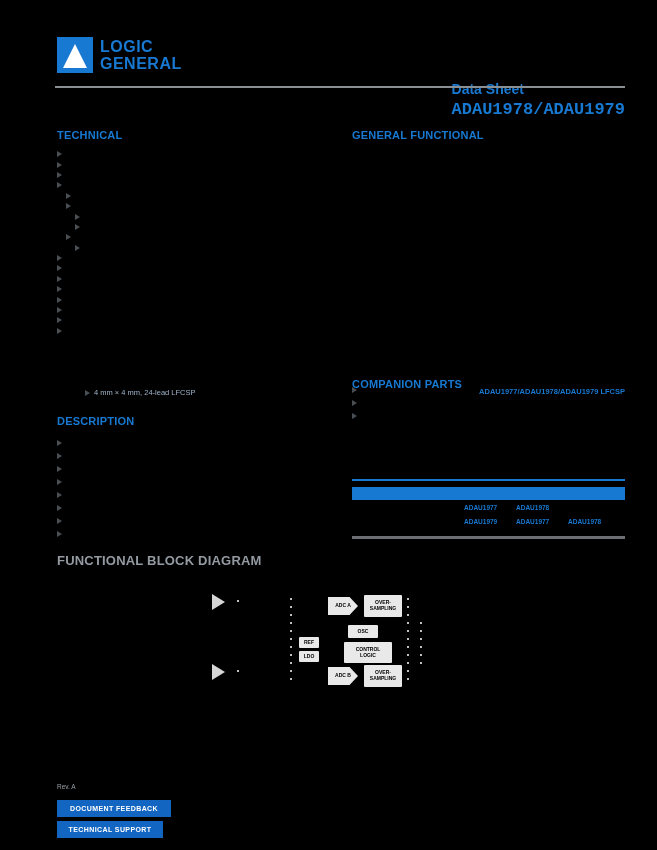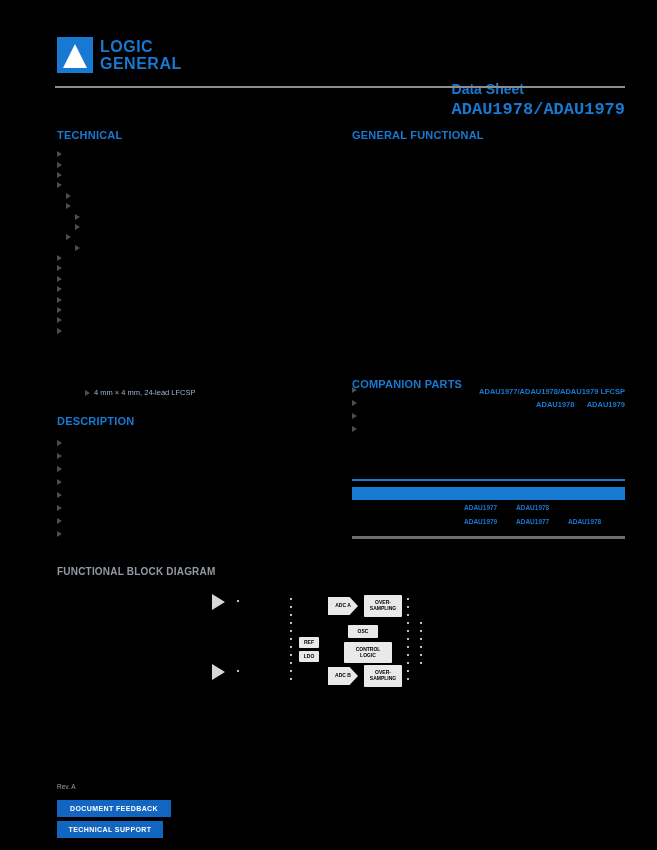--- a/index.html
+++ b/index.html
@@ -12,21 +12,21 @@
   .logo-tri{position:absolute;left:6px;bottom:5px;width:0;height:0;
     border-left:12px solid transparent;border-right:12px solid transparent;border-bottom:24px solid #fff;}
   .brand{margin-left:7px;color:#1879d2;font-weight:800;font-size:16px;line-height:17px;letter-spacing:.5px;margin-top:1px;}
   .doc-meta{position:absolute;right:32px;top:44px;text-align:left;color:#1879d2;font-weight:800;margin-top:36px;}
   .doc-type{font-size:14px;line-height:18px;}
   .part-number{font-size:17px;line-height:18px;margin-top:3px;font-family:Liberation Mono, monospace;}
   .rule{position:absolute;left:55px;right:32px;top:86px;height:2px;background:#8a8f94;}
 
   
   .heading{position:absolute;color:#1879d2;font-weight:800;font-size:11px;letter-spacing:.2px;}
-  .heading.muted{color:#939aa1;font-size:10px;margin-top:13px;}
+  .heading.muted{color:#939aa1;font-size:13px;}
 
   
   .list{position:absolute;}
   .bullet-row{display:flex;align-items:center;height:10.4px;}
   .bullet-row.app{height:13px;}
   .chev{width:0;height:0;border-left:5px solid #4a4f54;border-top:3px solid transparent;
     border-bottom:3px solid transparent;flex:0 0 auto;}
   .ind-0{margin-left:0;} .ind-1{margin-left:9px;} .ind-2{margin-left:18px;}
   .pkg-row{position:absolute;left:57px;top:388px;display:flex;align-items:center;padding-left:28px;}
   .pkg-text{margin-left:4px;color:#9fb3c8;font-size:7.5px;}
@@ -175,24 +175,20 @@
 
   <div class="heading muted" style="left:57px;top:553px">FUNCTIONAL BLOCK DIAGRAM</div>
 
   <div class="heading" style="left:352px;top:129px">GENERAL FUNCTIONAL</div>
 
   <div class="heading" style="left:352px;top:378px">COMPANION PARTS</div>
   <div id="companion-list" class="companion">
       <div class="comp-row">
         <span class="chev"></span>
         <span class="comp-text">ADAU1977/ADAU1978/ADAU1979 LFCSP</span>
-      </div>
-      <div class="comp-row">
-        <span class="chev"></span>
-        <span class="comp-text">ADAU1978      ADAU1979</span>
       </div>
       <div class="comp-row">
         <span class="chev"></span>
         <span class="comp-text"></span>
       </div>
       <div class="comp-row">
         <span class="chev"></span>
       </div>
     </div>
 

